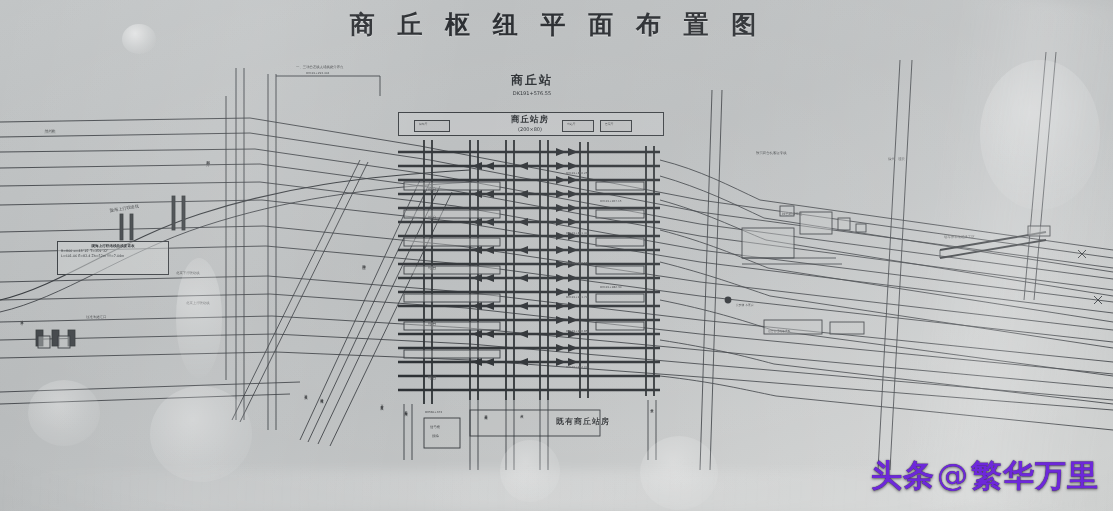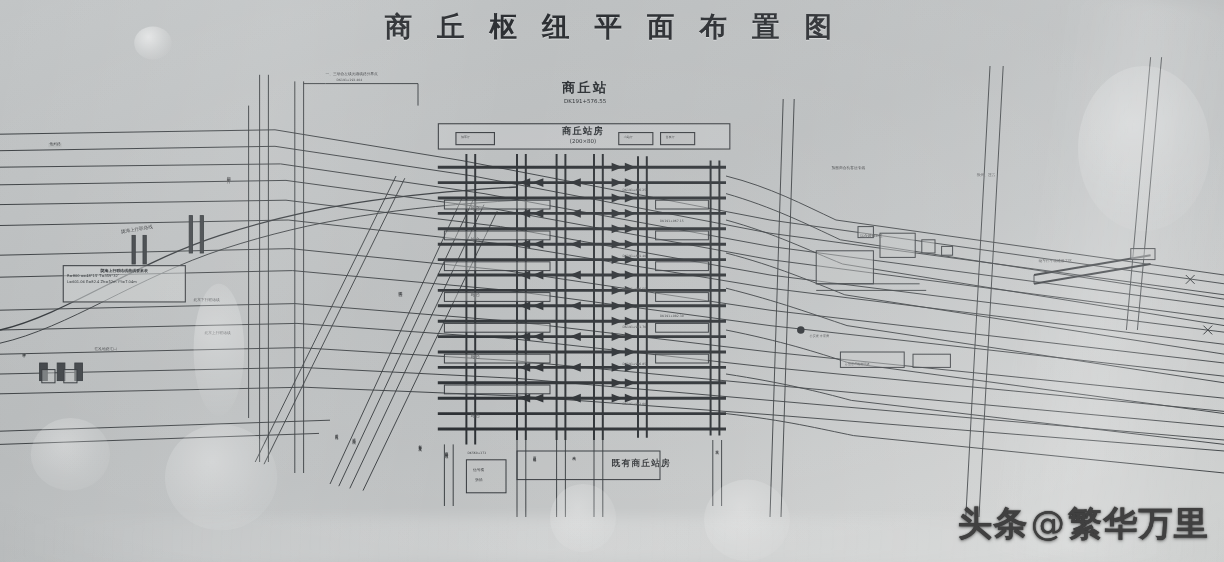--- a/index.html
+++ b/index.html
@@ -120,21 +120,21 @@
     white-space:nowrap;
     text-shadow:0 0 1px rgba(255,255,255,0.45);
   }
   .vlab.t2{font-size:3px;}
 
   
   .wm{
     position:absolute;right:14px;bottom:14px;
     font-family:"DejaVu Sans","Liberation Sans",sans-serif;
     font-weight:700;font-size:31px;letter-spacing:1px;
-    color:#404040;
+    color:#6d28d9;
     text-shadow:0 1px 3px rgba(0,0,0,0.55), 0 0 1px rgba(0,0,0,0.7);
     pointer-events:none;
   }
   .wm .at{font-weight:400;margin:0 2px;}
 </style>
 </head>
 <body>
 
 <div id="stage">
 

